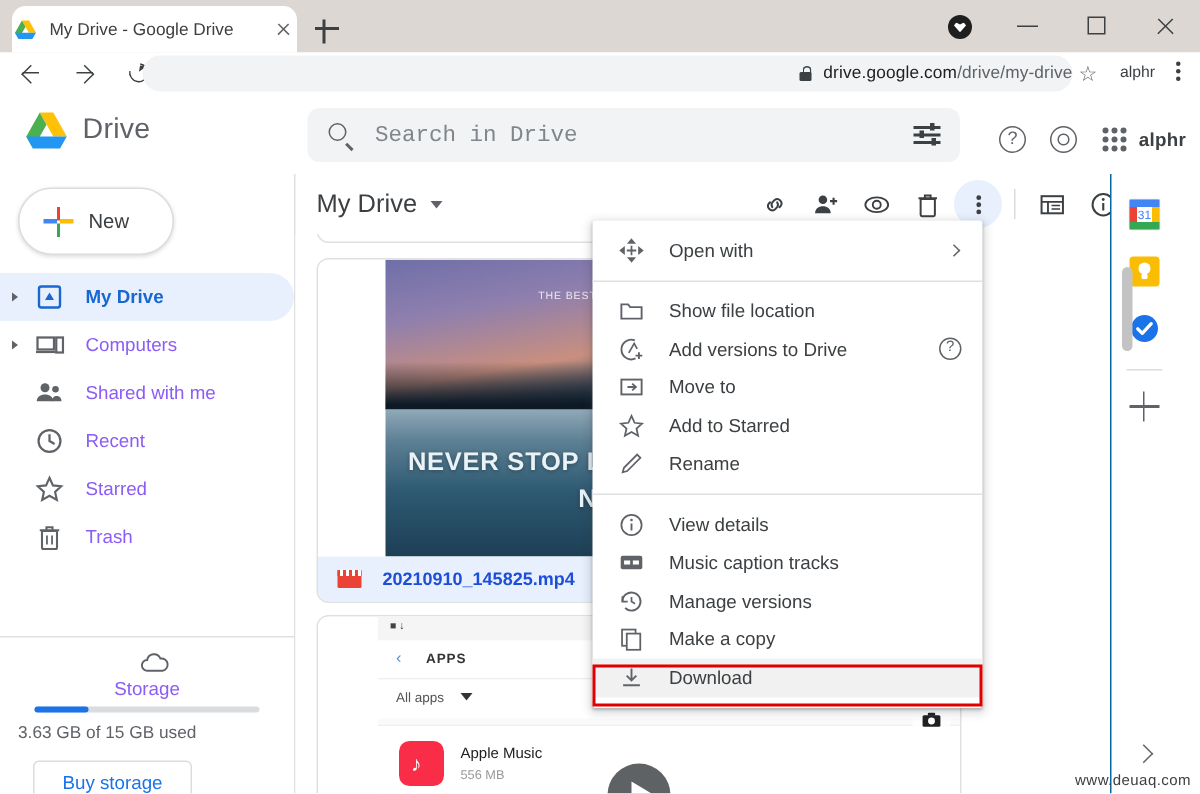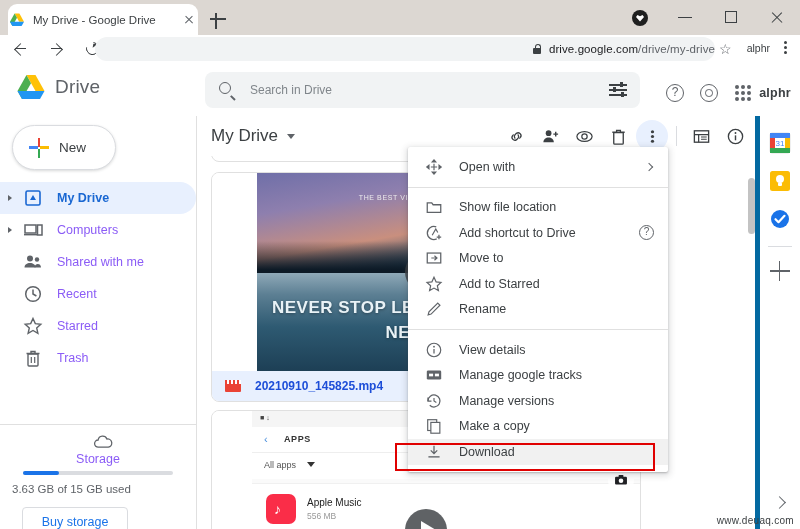--- a/index.html
+++ b/index.html
@@ -117,22 +117,22 @@
   .searchbar {
     position:absolute; left:205px; top:9px; width:435px; height:36px;
     background:#f1f3f4; border-radius:8px; display:flex; align-items:center;
   }
   .s-icon { margin-left:14px; margin-right:14px; flex:0 0 17px; width:17px; height:17px;
     position:relative; }
   .s-icon i { position:absolute; left:0; top:0; width:12px; height:12px;
     border:1.7px solid #5f6368; border-radius:50%; }
   .s-icon:after { content:''; position:absolute; right:0px; bottom:0px; width:6px;
     height:1.7px; background:#5f6368; transform:rotate(45deg); }
-  .s-input { border:none; background:transparent; outline:none; font-size:12px;
-    color:#5f6368; flex:1; font-family:Liberation Sans, sans-serif; }
+  .s-input { border:none; background:transparent; outline:none; font-size:15px;
+    color:#5f6368; flex:1; font-family:Liberation Mono, monospace; }
   .s-input::placeholder { color:#80868b; }
   .tune { margin-right:13px; width:18px; height:16px; position:relative; }
   .tune i { position:absolute; background:#3c4043; height:1.7px; left:0; width:18px; }
   .tune i:nth-child(1){ top:2px; } .tune i:nth-child(2){ top:7px; } .tune i:nth-child(3){ top:12px; }
   .tune b { position:absolute; width:3.4px; height:5.4px; background:#3c4043; }
   .tune b:nth-child(4){ left:11px; top:0px; } .tune b:nth-child(5){ left:4px; top:4.5px; }
   .tune b:nth-child(6){ left:12px; top:9.5px; }
 
   .hdr-icons { position:absolute; right:8px; top:15px; display:flex; align-items:center; gap:4px; }
   .hicon { width:30px; height:30px; position:relative; display:flex;
@@ -218,38 +218,38 @@
   .vidicon { width:16px; height:12px; margin-left:13px; margin-right:14px; background:#ea4335;
     border-radius:1px; position:relative; }
   .vidicon:before { content:''; position:absolute; top:0; left:0; right:0; height:4px;
     background:repeating-linear-gradient(90deg,#ea4335 0 2px,#fff 2px 4px); }
   .fname { font-size:12px; color:#1d4ed8; font-weight:bold; }
   .hover-icons { position:absolute; right:6px; top:10px; display:flex; flex-direction:column; gap:20px; }
   .hic { width:26px; height:26px; border-radius:50%; background:rgba(255,255,255,.78);
     display:flex; align-items:center; justify-content:center; }
 
   
-  .rail { position:absolute; right:1px; top:53px; width:44px; height:413px; background:#fff;
-    border-left:5px solid #0369a1; }
+  .rail { position:absolute; right:16px; top:53px; width:44px; height:413px; background:#fff;
+    border-left:1px solid #0369a1; }
   .rail-ic { width:22px; height:22px; margin:16px auto 0; border-radius:3px; position:relative; }
   .rail-div { width:24px; height:1px; background:#dadce0; margin:16px auto 0; }
   .rail-plus { width:20px; height:20px; margin:14px auto 0; position:relative; }
   .rail-plus:before, .rail-plus:after { content:''; position:absolute; background:#5f6368; }
   .rail-plus:before { left:0; top:9.2px; width:20px; height:1.6px; }
   .rail-plus:after { left:9.2px; top:0; width:1.6px; height:20px; }
   .rail-chev { position:absolute; bottom:22px; left:50%; margin-left:-5px; width:9px; height:9px;
     border-top:1.7px solid #5f6368; border-right:1.7px solid #5f6368; transform:rotate(45deg); }
 
   
   .vscroll { position:absolute; right:45px; top:115px; width:7px; height:56px;
     background:#c3c3c3; border-radius:4px; }
 
   
   .ctxmenu {
-    position:absolute; left:408px; top:147px; width:260px; background:#fff;
+    position:absolute; left:395px; top:147px; width:260px; background:#fff;
     box-shadow:0 2px 6px 2px rgba(60,64,67,.16), 0 1px 2px rgba(60,64,67,.3);
     border-radius:2px; padding:7px 0 7px 0; z-index:40;
   }
   .ctxitem { height:25.5px; display:flex; align-items:center; position:relative;
     cursor:pointer; }
   .ctxitem.highlight { background:#f1f1f1; }
   .ctxicon { width:18px; height:18px; margin-left:17px; margin-right:16px;
     position:relative; flex:0 0 18px; color:#5f6368; }
   .ctxlabel { font-size:12.5px; color:#3c4043; }
   .ctxchev { position:absolute; right:16px; width:6px; height:6px;
@@ -686,21 +686,21 @@
     </div>
 
     <div class="ctxitem">
       <span class="ctxicon">
         <svg width="18" height="18" viewBox="0 0 20 20">
             <path d="M12.5 3.2A7.3 7.3 0 1 0 13 16.6" fill="none" stroke="#5f6368" stroke-width="1.4"></path>
             <path d="M8 12.5l4-7 2.2 4" fill="none" stroke="#5f6368" stroke-width="1.3"></path>
             <path d="M15.5 12v5M13 14.5h5" stroke="#5f6368" stroke-width="1.4"></path>
           </svg>
       </span>
-      <span class="ctxlabel">Add shortcut to Drive</span>
+      <span class="ctxlabel">Add versions to Drive</span>
       <span class="ctxhelp">?</span>
     </div>
 
     <div class="ctxitem">
       <span class="ctxicon">
         <svg width="18" height="18" viewBox="0 0 20 20">
             <rect x="2.5" y="4.5" width="15" height="11" fill="none" stroke="#5f6368" stroke-width="1.4"></rect>
             <path d="M7 10h6M10.5 7.5l2.8 2.5-2.8 2.5" stroke="#5f6368" stroke-width="1.3" fill="none"></path>
           </svg>
       </span>
@@ -739,21 +739,21 @@
     </div>
 
     <div class="ctxitem">
       <span class="ctxicon">
         <svg width="18" height="18" viewBox="0 0 20 20">
             <rect x="2" y="5" width="16" height="10" rx="1.5" fill="#5f6368"></rect>
             <rect x="4.5" y="8.5" width="4.5" height="3" fill="#fff"></rect>
             <rect x="11" y="8.5" width="4.5" height="3" fill="#fff"></rect>
           </svg>
       </span>
-      <span class="ctxlabel">Manage google tracks</span>
+      <span class="ctxlabel">Music caption tracks</span>
     </div>
 
     <div class="ctxitem">
       <span class="ctxicon">
         <svg width="18" height="18" viewBox="0 0 20 20">
             <path d="M3.3 10a6.7 6.7 0 1 1 2 4.8" fill="none" stroke="#5f6368" stroke-width="1.4"></path>
             <path d="M3.3 6.2v3.9h3.9" fill="none" stroke="#5f6368" stroke-width="1.4"></path>
             <path d="M10 6.6V10l2.6 1.6" stroke="#5f6368" stroke-width="1.3" fill="none"></path>
           </svg>
       </span>

